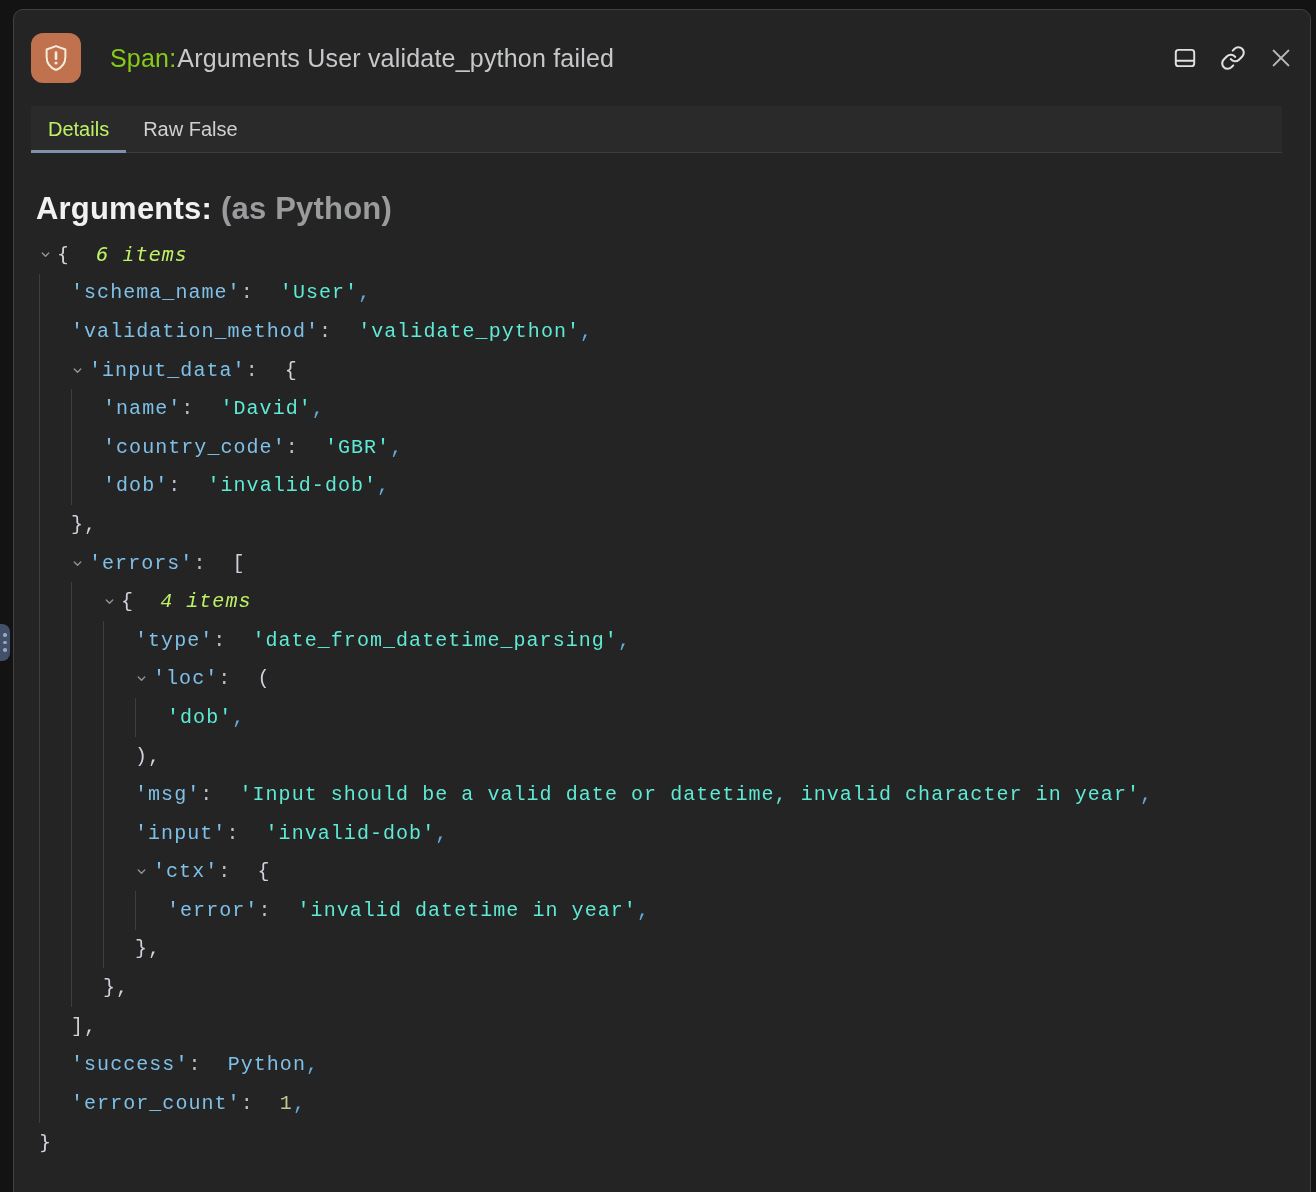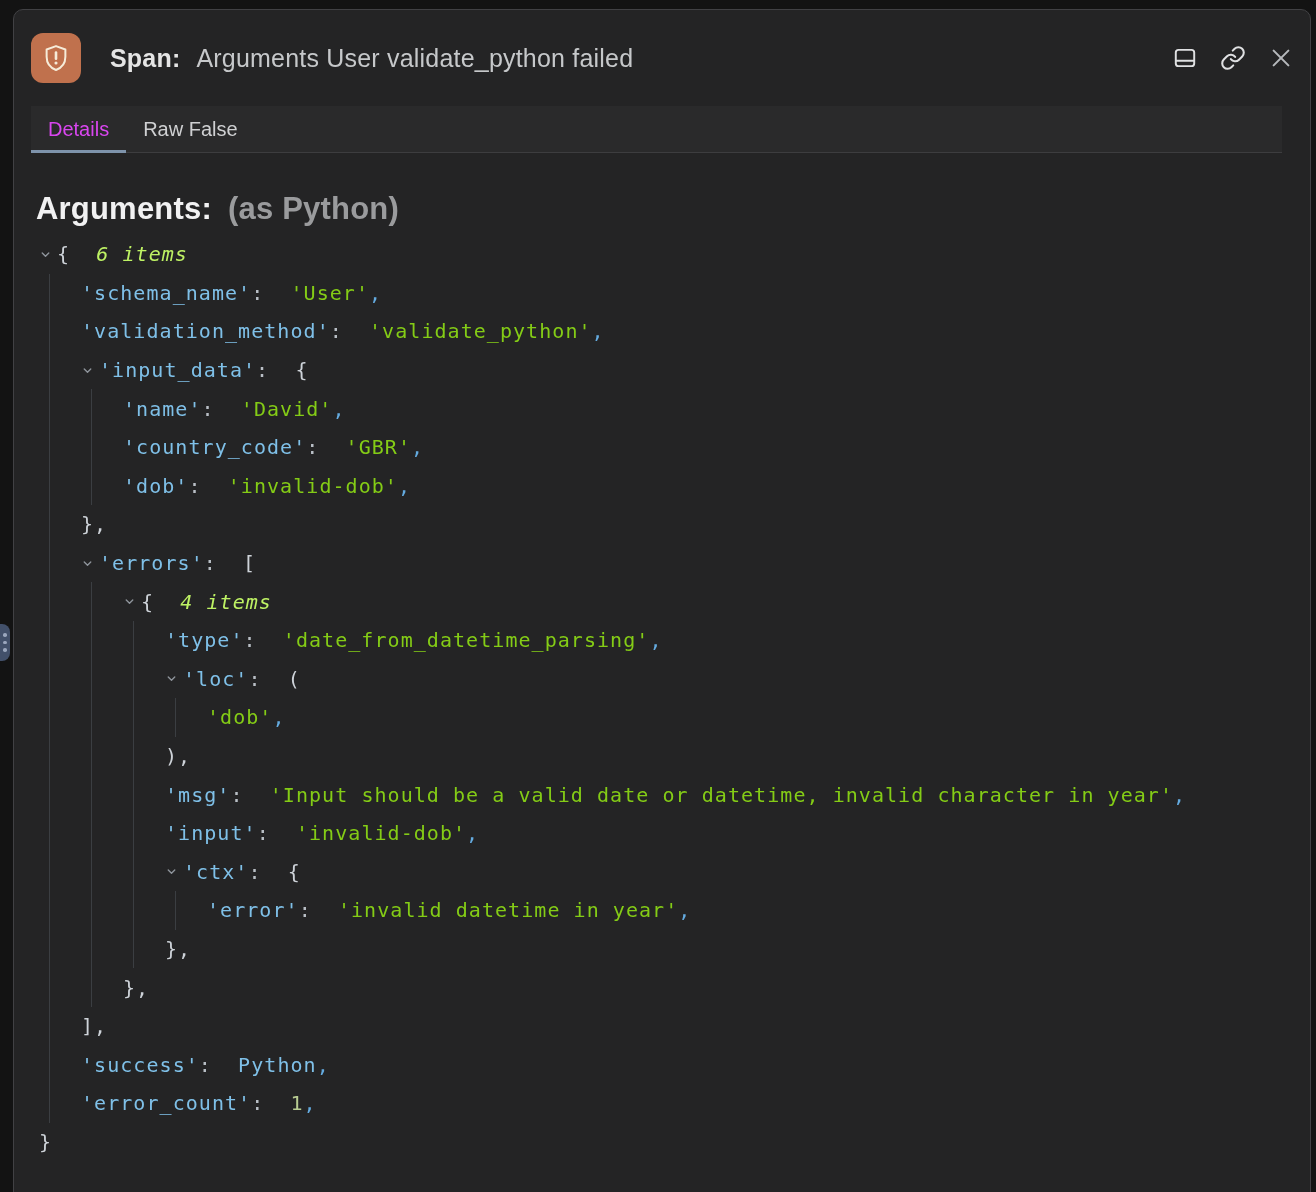--- a/index.html
+++ b/index.html
@@ -13,51 +13,51 @@
   }
 
   
   .hdr { height: 96px; display: flex; align-items: center; padding: 0 16px 0 17px; }
   .sev-icon {
     width: 50px; height: 50px; border-radius: 12px; background: #c0714d;
     display: flex; align-items: center; justify-content: center; flex: 0 0 auto;
   }
   .hdr-title { margin-left: 29px; font-size: 25px; color: #c6c8ca; letter-spacing: .2px;
     white-space: nowrap; overflow: hidden; flex: 1 1 auto; }
-  .hdr-title b { color: #e5e5e5; font-weight: 700; margin-right: 16px; }
+  .hdr-title b { color: #84cc16; font-weight: 400; margin-right: 1px; }
   .hdr-actions { display: flex; align-items: center; gap: 22px; flex: 0 0 auto; }
   .icon-btn { width: 26px; height: 26px; display: flex; align-items: center; justify-content: center;
     background: none; border: none; cursor: pointer; padding: 0; }
   .icon-btn svg { width: 26px; height: 26px; }
 
   
   .tabstrip { margin: 0 28px 0 17px; height: 47px; background: #2a2a2b;
     border-bottom: 1px solid #3d3d3f; display: flex; align-items: stretch; }
   .tab { position: relative; display: flex; align-items: center; padding: 0 17px;
     font-size: 20px; color: #cfd0d2; cursor: pointer; }
-  .tab.active { color: #d946ef; }
+  .tab.active { color: #bef264; }
   .tab.active::after { content: ""; position: absolute; left: 0; right: 0; bottom: -1px;
     height: 3px; background: #7e93ab; }
 
   
   .content { padding: 0; }
   .heading { margin: 38px 0 0 22px; font-size: 31px; font-weight: 700; color: #f1f1f2;
     line-height: 36px; letter-spacing: .2px; }
-  .heading .sub { color: #9a9b9d; margin-left: 16px; }
+  .heading .sub { color: #9a9b9d; margin-left: 9px; }
 
   
   .tree { margin: 8px 0 0 25px;
     font-family: "DejaVu Sans Mono", monospace; font-size: 20px; letter-spacing: 1.05px;
     color: #ced3d9; }
   .row { height: 38.6px; display: flex; align-items: center; white-space: pre; }
-  .children { margin-left: 10px; border-left: 1px solid #3b3e42; padding-left: 31px; }
+  .children { border-left: 1px solid #3b3e42; padding-left: 31px; font-family: Liberation Mono, monospace; }
   .chev { width: 18px; display: inline-flex; align-items: center; flex: 0 0 18px; cursor: pointer; }
   .chev svg { width: 13px; height: 13px; }
   .tk-key   { color: #7fc0e8; }
-  .tk-str   { color: #84cc16; }
+  .tk-str   { color: #5eead4; }
   .tk-colon { color: #b9bfc6; }
   .tk-comma { color: #64abe0; }
   .tk-brace { color: #ced3d9; }
   .tk-bool  { color: #7fc0e8; }
   .tk-num   { color: #b8cc92; }
   .tk-meta  { color: #bef264; font-style: italic; }
 
   
   .grip { position: absolute; left: 0; top: 624px; width: 10px; height: 37px;
     background: #42506a; border-radius: 0 8px 8px 0; display: flex; flex-direction: column;

